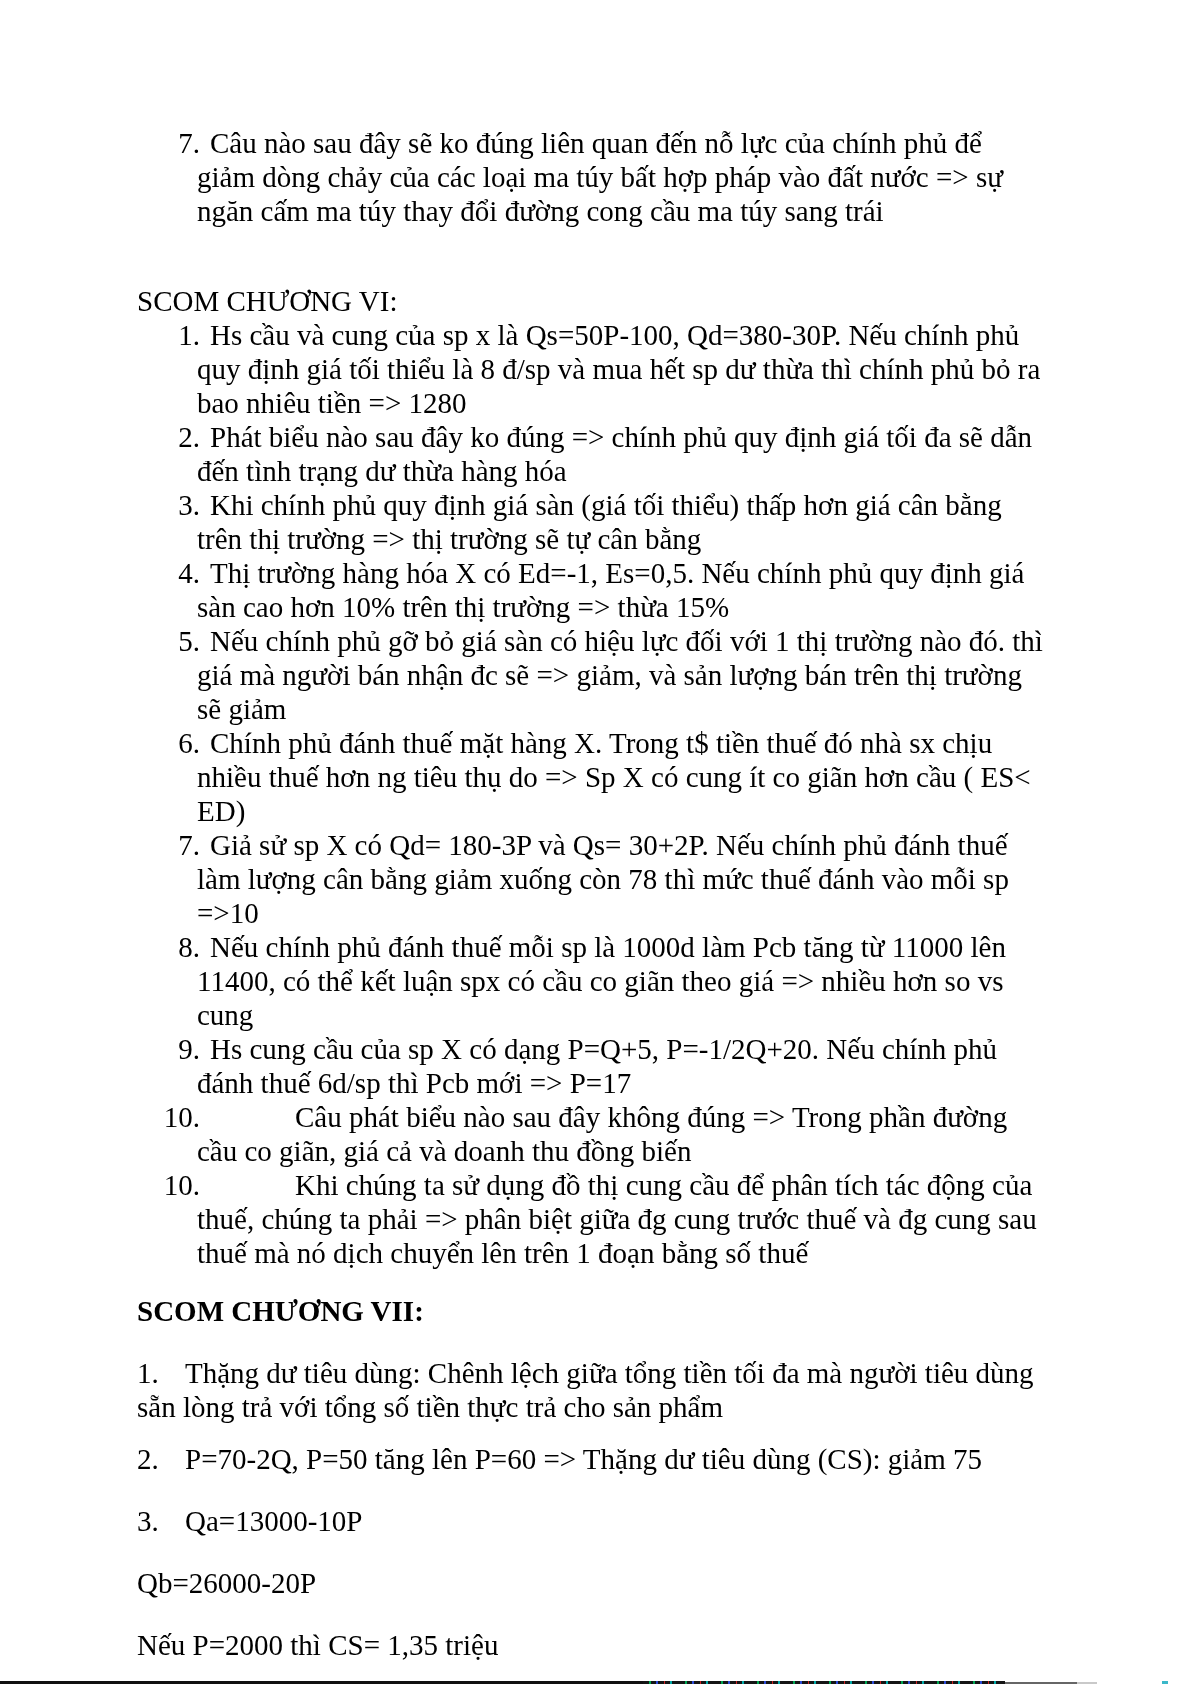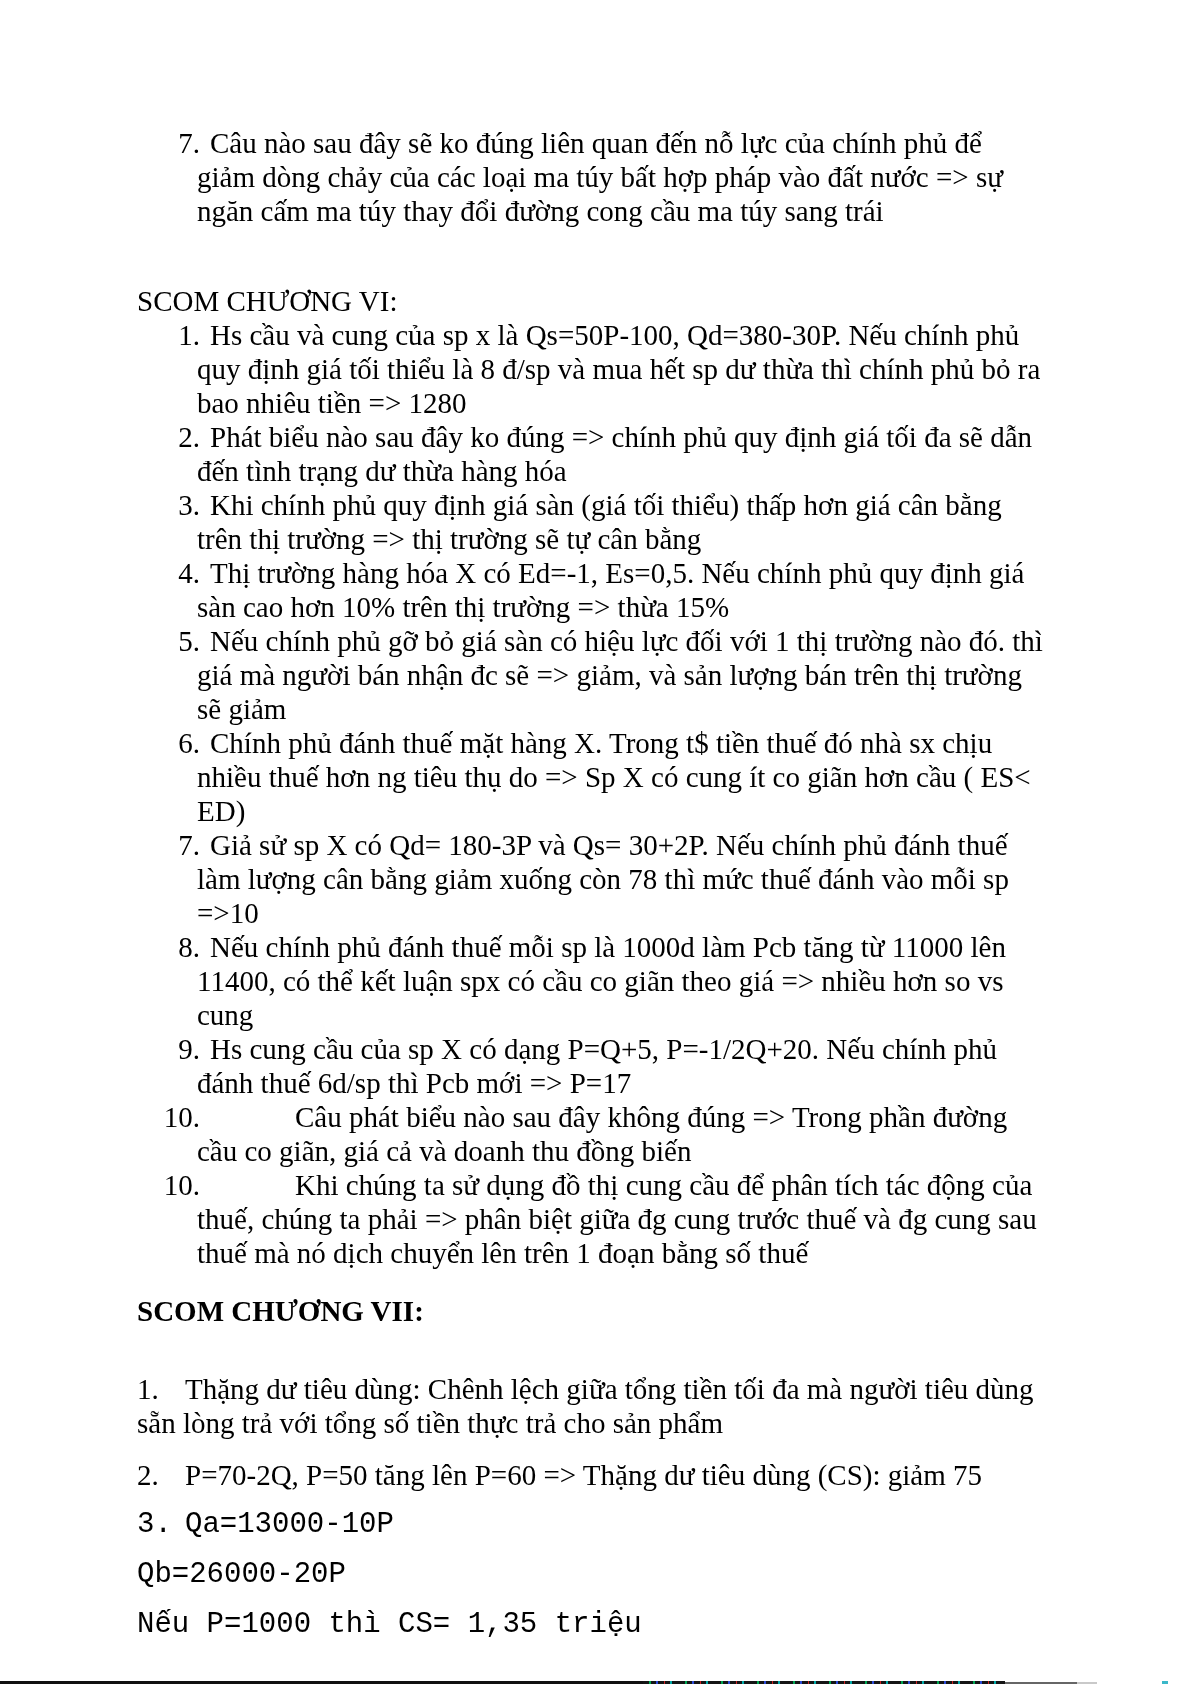--- a/index.html
+++ b/index.html
@@ -31,23 +31,23 @@
     left: 0;
     top: 0;
     width: 63px;
     text-align: right;
     text-indent: 0;
   }
   .list-item.wide-tab { text-indent: 98px; }
   .heading-vi  { margin-top: 56px; }
   .heading-vii { margin-top: 24px; font-weight: bold; }
   .vii-para .vii-num { display: inline-block; width: 48px; text-indent: 0; }
-  .mt-28 { margin-top: 44px; }
+  .mt-28 { margin-top: 28px; }
   .mt-22 { margin-top: 18px; }
-  .mt-18 { margin-top: 16px; font-family: Liberation Mono, monospace; }
+  .mt-18 { margin-top: 28px; }
   
   .bottom-strip { position: absolute; left: 0; bottom: 0; width: 1191px; height: 5px; background: transparent; }
   .strip-black { position: absolute; left: 0; top: 1px; width: 643px; height: 3px; background: #101010; }
   .strip-noise {
     position: absolute; left: 643px; top: 1px; width: 362px; height: 3px;
     background: repeating-linear-gradient(90deg,
       #141414 0px, #141414 6px,
       #00a651 6px, #00a651 8px,
       #141414 8px, #141414 13px,
       #2b4bd7 13px, #2b4bd7 15px,
@@ -130,21 +130,21 @@
       <div class="vii-para mt-22">
         <span class="vii-num">2.</span><span>P=70-2Q, P=50 tăng lên P=60 =&gt; Thặng dư tiêu dùng (CS): giảm 75</span>
       </div>
       <div class="vii-para mt-18">
         <span class="vii-num">3.</span><span>Qa=13000-10P</span>
       </div>
       <div class="vii-para mt-18">
         <span>Qb=26000-20P</span>
       </div>
       <div class="vii-para mt-18">
-        <span>Nếu P=1000 thì CS= 1,35 triệu</span>
+        <span>Nếu P=2000 thì CS= 1,35 triệu</span>
       </div>
     </div>
 
   </div>
 
   <div class="bottom-strip">
     <div class="strip-black"></div>
     <div class="strip-noise"></div>
     <div class="strip-tail-dark"></div>
     <div class="strip-tail-light"></div>

